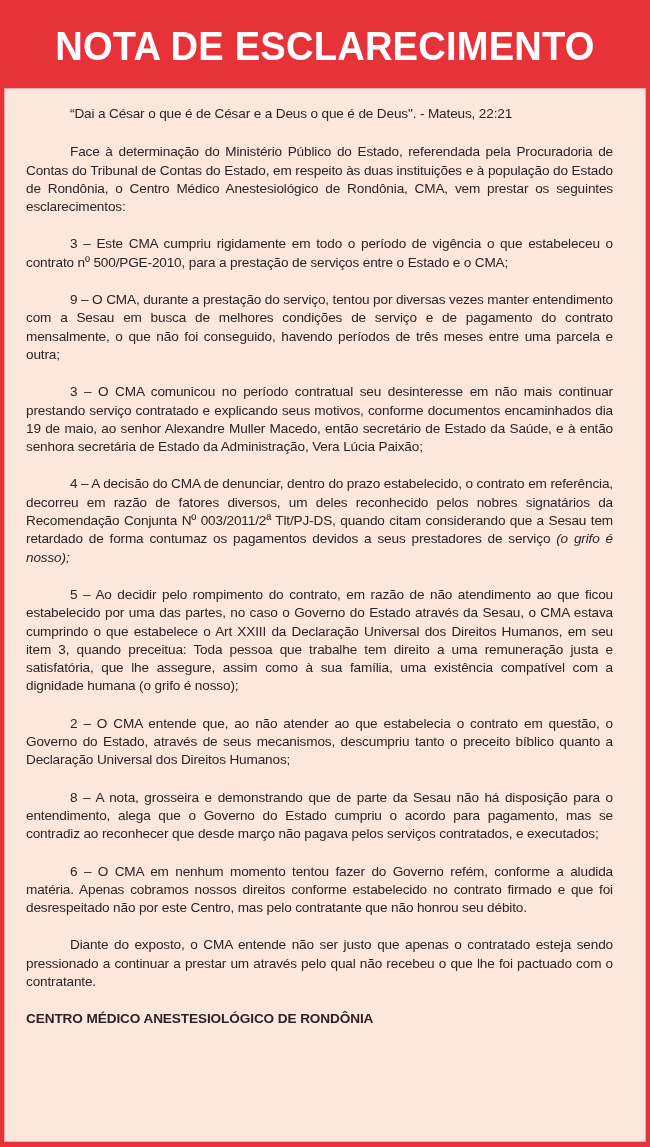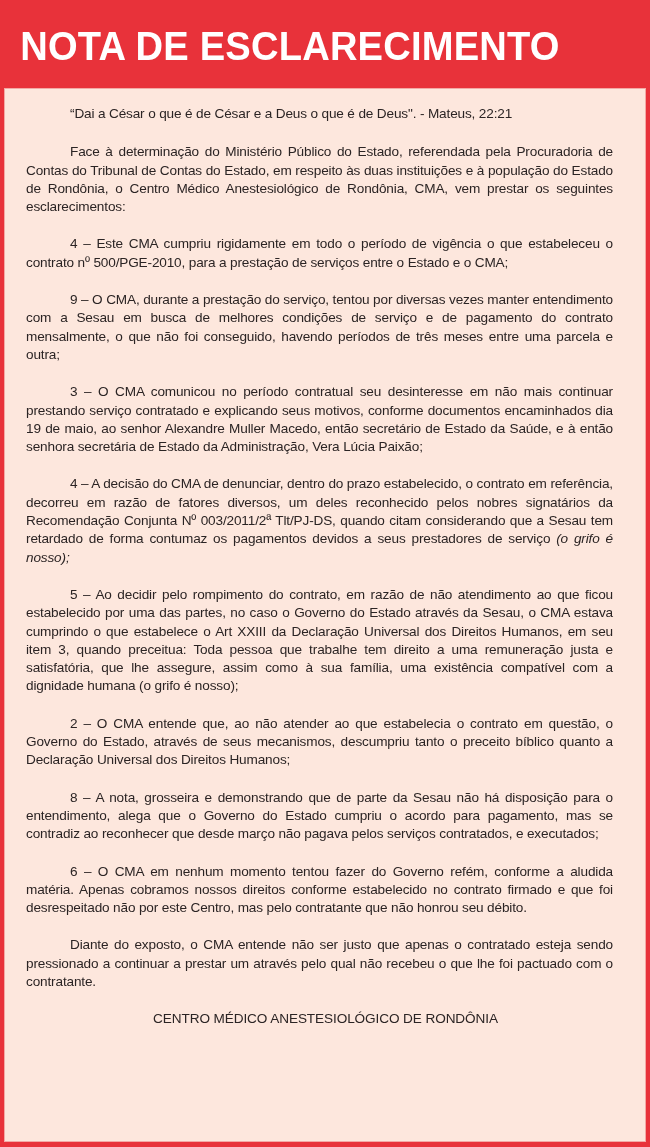--- a/index.html
+++ b/index.html
@@ -17,20 +17,21 @@
       position: relative;
       width: 650px;
       height: 1147px;
       background: #e8323a;
       box-sizing: border-box;
     }
     .header {
       height: 88px;
       display: flex;
       align-items: center;
+      justify-content: center;
       padding-top: 4px;
       box-sizing: border-box;
     }
     .title {
       color: #ffffff;
       font-family: "Liberation Sans", sans-serif;
       font-weight: bold;
       font-size: 41px;
       letter-spacing: 0.2px;
       margin: 0;
@@ -63,39 +64,39 @@
     .para b {
       font-weight: normal;
     }
     .para i {
       font-style: italic;
     }
     .signature {
       margin: 2px 0 0 0;
       font-size: 13.6px;
       line-height: 18px;
-      font-weight: normal;
-      text-align: center;
+      font-weight: bold;
+      text-align: left;
       letter-spacing: -0.1px;
     }
   </style>
 </head>
 <body>
 
 <div class="frame">
   <div class="header">
     <h1 class="title">NOTA DE ESCLARECIMENTO</h1>
   </div>
 
   <div class="panel">
     <p class="para quote">“Dai a César o que é de César e a Deus o que é de Deus". - Mateus, 22:21</p>
 
     <p class="para">Face à determinação do Ministério Público do Estado, referendada pela Procuradoria de Contas do Tribunal de Contas do Estado, em respeito às duas instituições e à população do Estado de Rondônia, o Centro Médico Anestesiológico de Rondônia, CMA, vem prestar os seguintes esclarecimentos:</p>
 
-    <p class="para">4 – Este CMA cumpriu rigidamente em todo o período de vigência o que estabeleceu o contrato nº 500/PGE-2010, para a prestação de serviços entre o Estado e o CMA;</p>
+    <p class="para">3 – Este CMA cumpriu rigidamente em todo o período de vigência o que estabeleceu o contrato nº 500/PGE-2010, para a prestação de serviços entre o Estado e o CMA;</p>
 
     <p class="para">9 – O CMA, durante a prestação do serviço, tentou por diversas vezes manter entendimento com a Sesau em busca de melhores condições de serviço e de pagamento do contrato mensalmente, o que não foi conseguido, havendo períodos de três meses entre uma parcela e outra;</p>
 
     <p class="para">3 – O CMA comunicou no período contratual seu desinteresse em não mais continuar prestando serviço contratado e explicando seus motivos, conforme documentos encaminhados dia 19 de maio, ao senhor Alexandre Muller Macedo, então secretário de Estado da Saúde, e à então senhora secretária de Estado da Administração, Vera Lúcia Paixão;</p>
 
     <p class="para"><span>4 –  A decisão do CMA de denunciar, dentro do prazo estabelecido, o contrato em referência, decorreu em razão de fatores diversos, um deles reconhecido pelos nobres signatários da Recomendação Conjunta  Nº 003/2011/2ª Tlt/PJ-DS, quando citam </span><b>considerando que a Sesau tem retardado de forma contumaz os pagamentos devidos a seus prestadores de serviço</b><i> (o grifo é nosso);</i></p>
 
     <p class="para"><span>5 – Ao decidir pelo rompimento do contrato, em razão de não atendimento ao que ficou estabelecido por uma das partes, no caso o Governo do Estado através da Sesau, o CMA estava cumprindo o que estabelece o Art XXIII da Declaração Universal dos Direitos Humanos, em seu item 3, quando preceitua:  </span><b>Toda pessoa que trabalhe tem direito a uma remuneração justa e satisfatória, que lhe assegure, assim como à sua família, uma existência compatível com a dignidade humana</b><span> (o grifo é nosso);</span></p>
 
     <p class="para">2 – O CMA entende que, ao não atender ao que estabelecia o contrato em questão, o Governo do Estado, através de seus mecanismos, descumpriu tanto o preceito bíblico quanto a Declaração Universal dos Direitos Humanos;</p>

